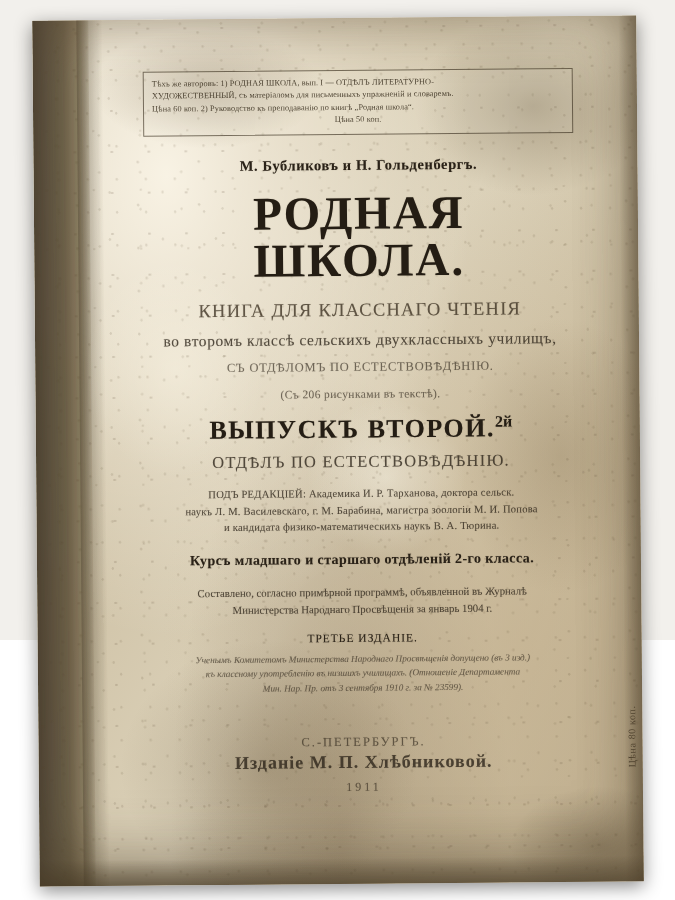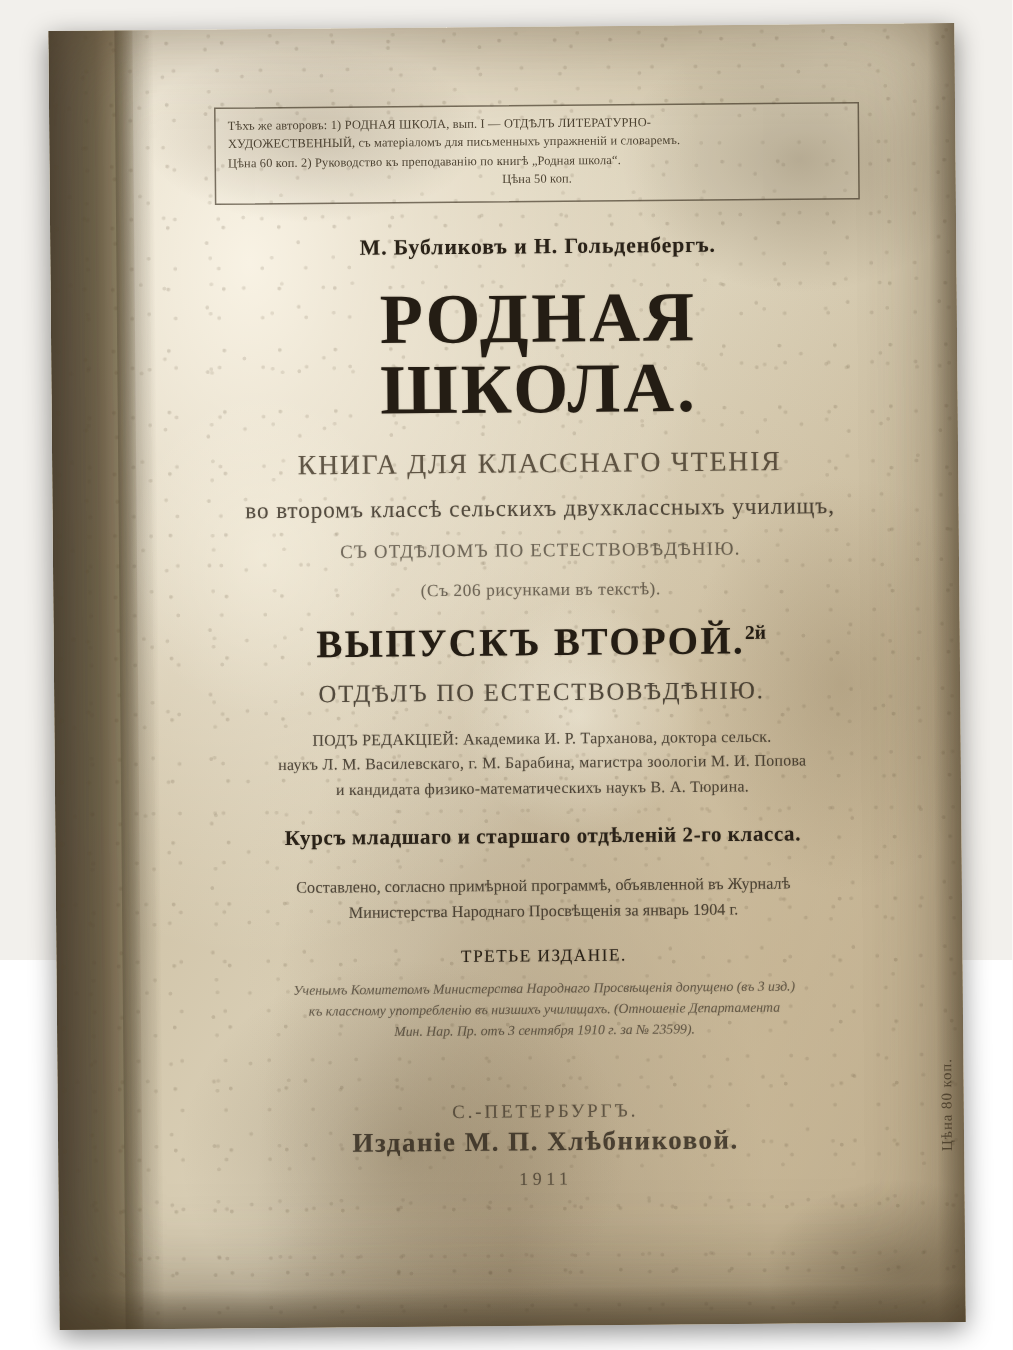--- a/index.html
+++ b/index.html
@@ -156,21 +156,21 @@
   }
 
   .issue {
     margin-top: 14px;
     font-size: 26px;
     font-weight: 700;
     letter-spacing: 1.5px;
     color: #241d14;
   }
   .issue-sup {
-    font-size: 13px;
+    font-size: 16px;
     vertical-align: super;
     letter-spacing: 0;
   }
   .dept {
     margin-top: 8px;
     font-size: 16.5px;
     letter-spacing: 1.2px;
   }
 
   .editors {

